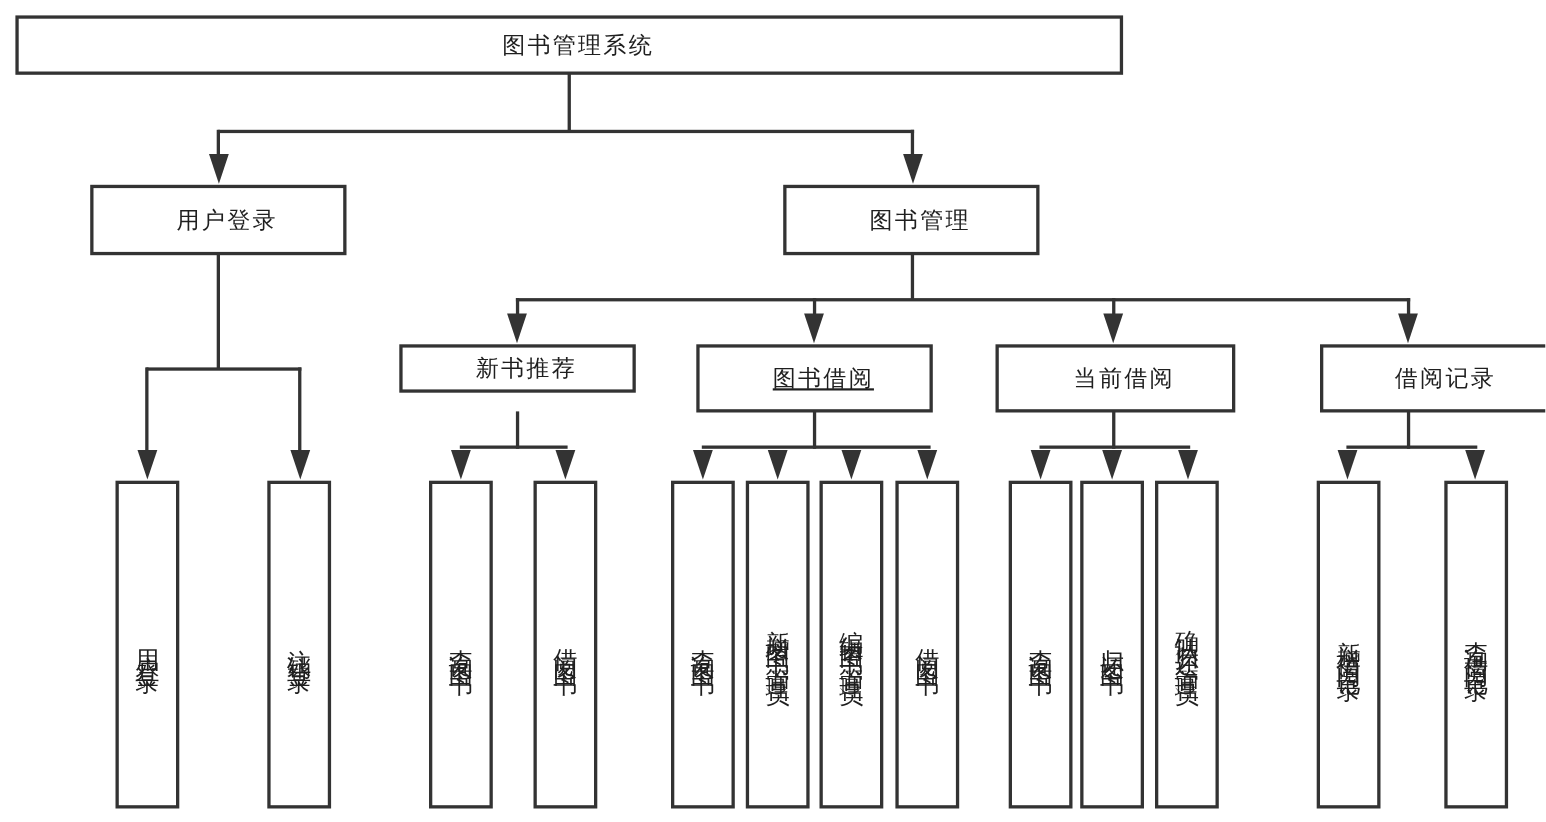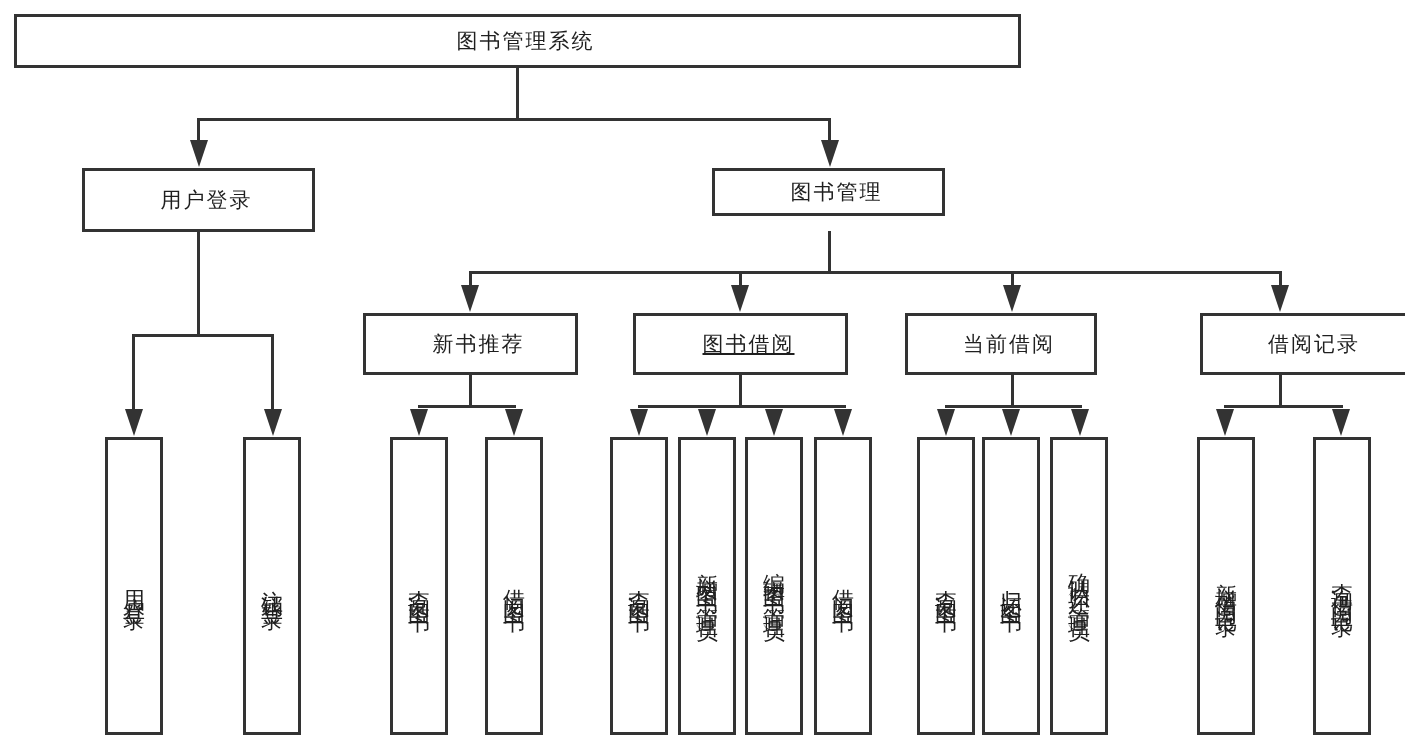--- a/index.html
+++ b/index.html
@@ -57,31 +57,31 @@
 
 <div id="stage">
 
   <div class="node h-node" style="left:14px;top:14px;width:1007px;height:54px;">
     <span>图书管理系统</span>
   </div>
 
   <div class="node h-node" style="left:82px;top:168px;width:233px;height:64px;">
     <span>用户登录</span>
   </div>
-  <div class="node h-node" style="left:712px;top:168px;width:233px;height:48px;">
+  <div class="node h-node" style="left:712px;top:168px;width:233px;height:64px;">
     <span>图书管理</span>
   </div>
 
-  <div class="node h-node" style="left:363px;top:313px;width:215px;height:62px;">
+  <div class="node h-node" style="left:363px;top:313px;width:215px;height:44px;">
     <span>新书推荐</span>
   </div>
   <div class="node h-node" style="left:633px;top:313px;width:215px;height:62px;text-decoration:underline;">
     <span>图书借阅</span>
   </div>
-  <div class="node h-node" style="left:905px;top:313px;width:192px;height:62px;">
+  <div class="node h-node" style="left:905px;top:313px;width:218px;height:62px;">
     <span>当前借阅</span>
   </div>
   <div class="node h-node" style="left:1175px;top:313px;width:212px;height:62px;margin-left:25px;">
     <span>借阅记录</span>
   </div>
 
   <div class="node leaf" style="left:105px;">
       <span>用户登录</span>
     </div>
   <div class="node leaf" style="left:243px;">

